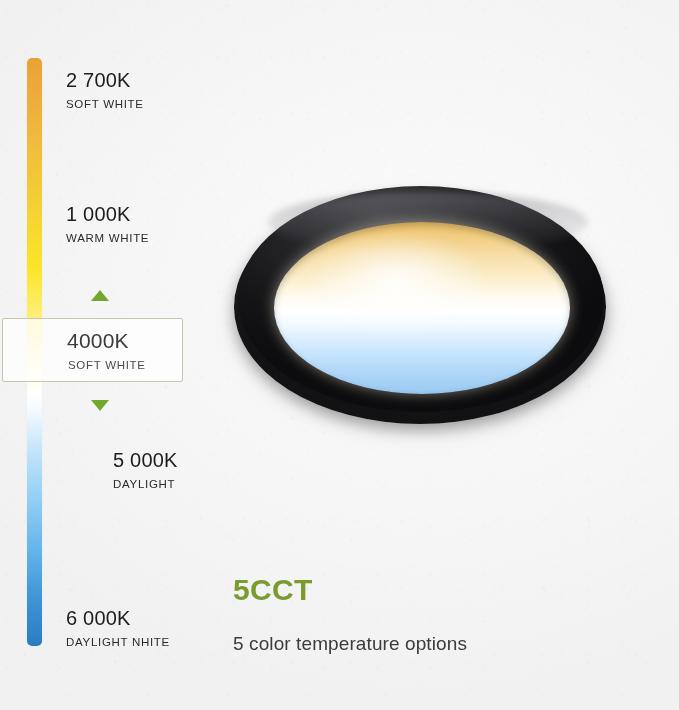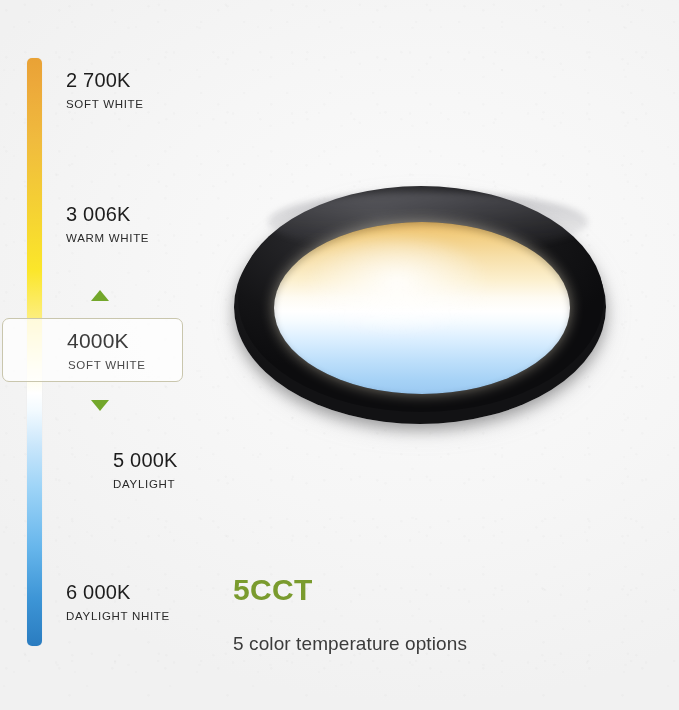--- a/index.html
+++ b/index.html
@@ -90,31 +90,31 @@
     color: #2a2a2a;
     letter-spacing: .7px;
     line-height: 1;
     margin-top: 9px;
     white-space: nowrap;
   }
 
   #tick-2700 { top: 70px; }
   #tick-3000 { top: 204px; }
   #tick-5000 { top: 450px; margin-left: 47px; }
-  #tick-6000 { top: 582px; }
+  #tick-6000 { top: 608px; }
 
   
   #selected-cct {
     position: absolute;
     left: 2px;
     top: 318px;
     width: 181px;
     height: 64px;
     border: 1px solid #c9c6ad;
-    border-radius: 7px;
+    border-radius: 2px;
     background: rgba(255,255,255,.72);
     box-sizing: border-box;
   }
   #selected-cct .tick-k {
     position: absolute;
     left: 64px;
     top: 11px;
     font-size: 21px;
     color: #3c3c3c;
   }
@@ -253,21 +253,21 @@
   <div id="cct-scale">
 
     <div id="gradient-bar"></div>
 
     <div class="tick-label" id="tick-2700">
       <div class="tick-k">2 700K</div>
       <div class="tick-name">SOFT WHITE</div>
     </div>
 
     <div class="tick-label" id="tick-3000">
-      <div class="tick-k">3 006K</div>
+      <div class="tick-k">1 000K</div>
       <div class="tick-name">WARM WHITE</div>
     </div>
 
     <div class="arrow" id="arrow-up"></div>
 
     <div id="selected-cct">
       <div class="tick-k">4000K</div>
       <div class="tick-name">SOFT WHITE</div>
     </div>
 

